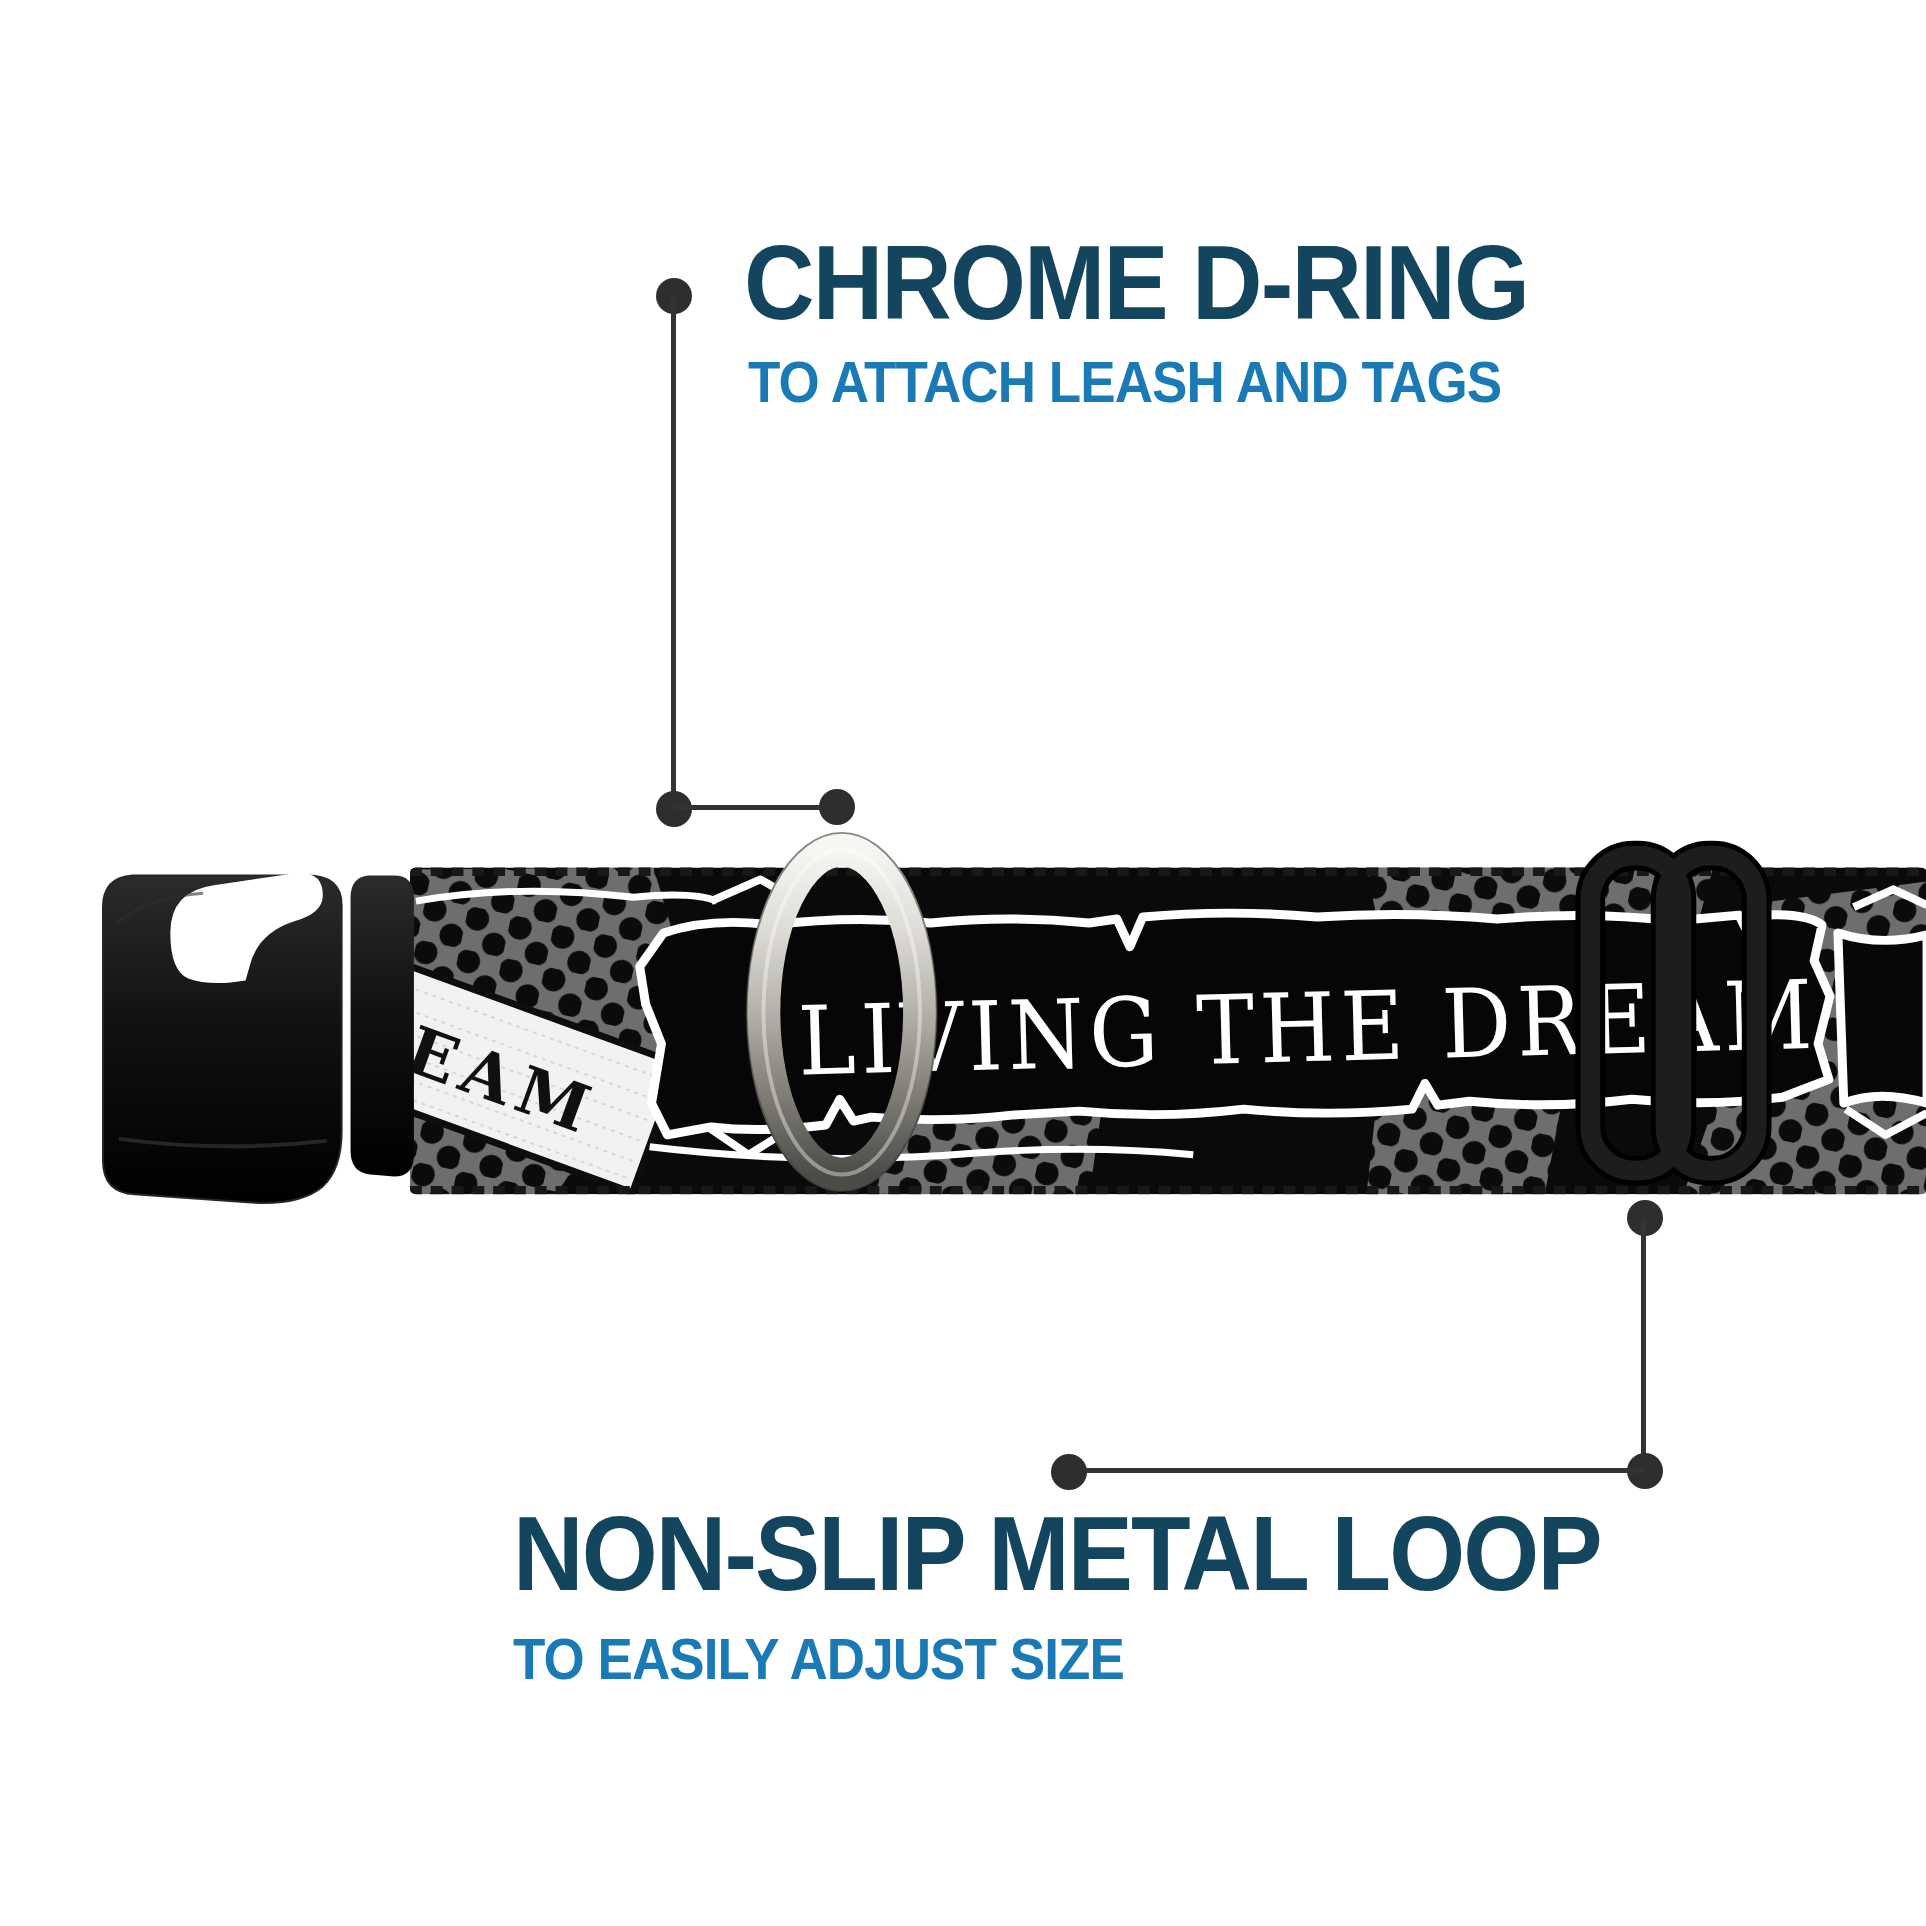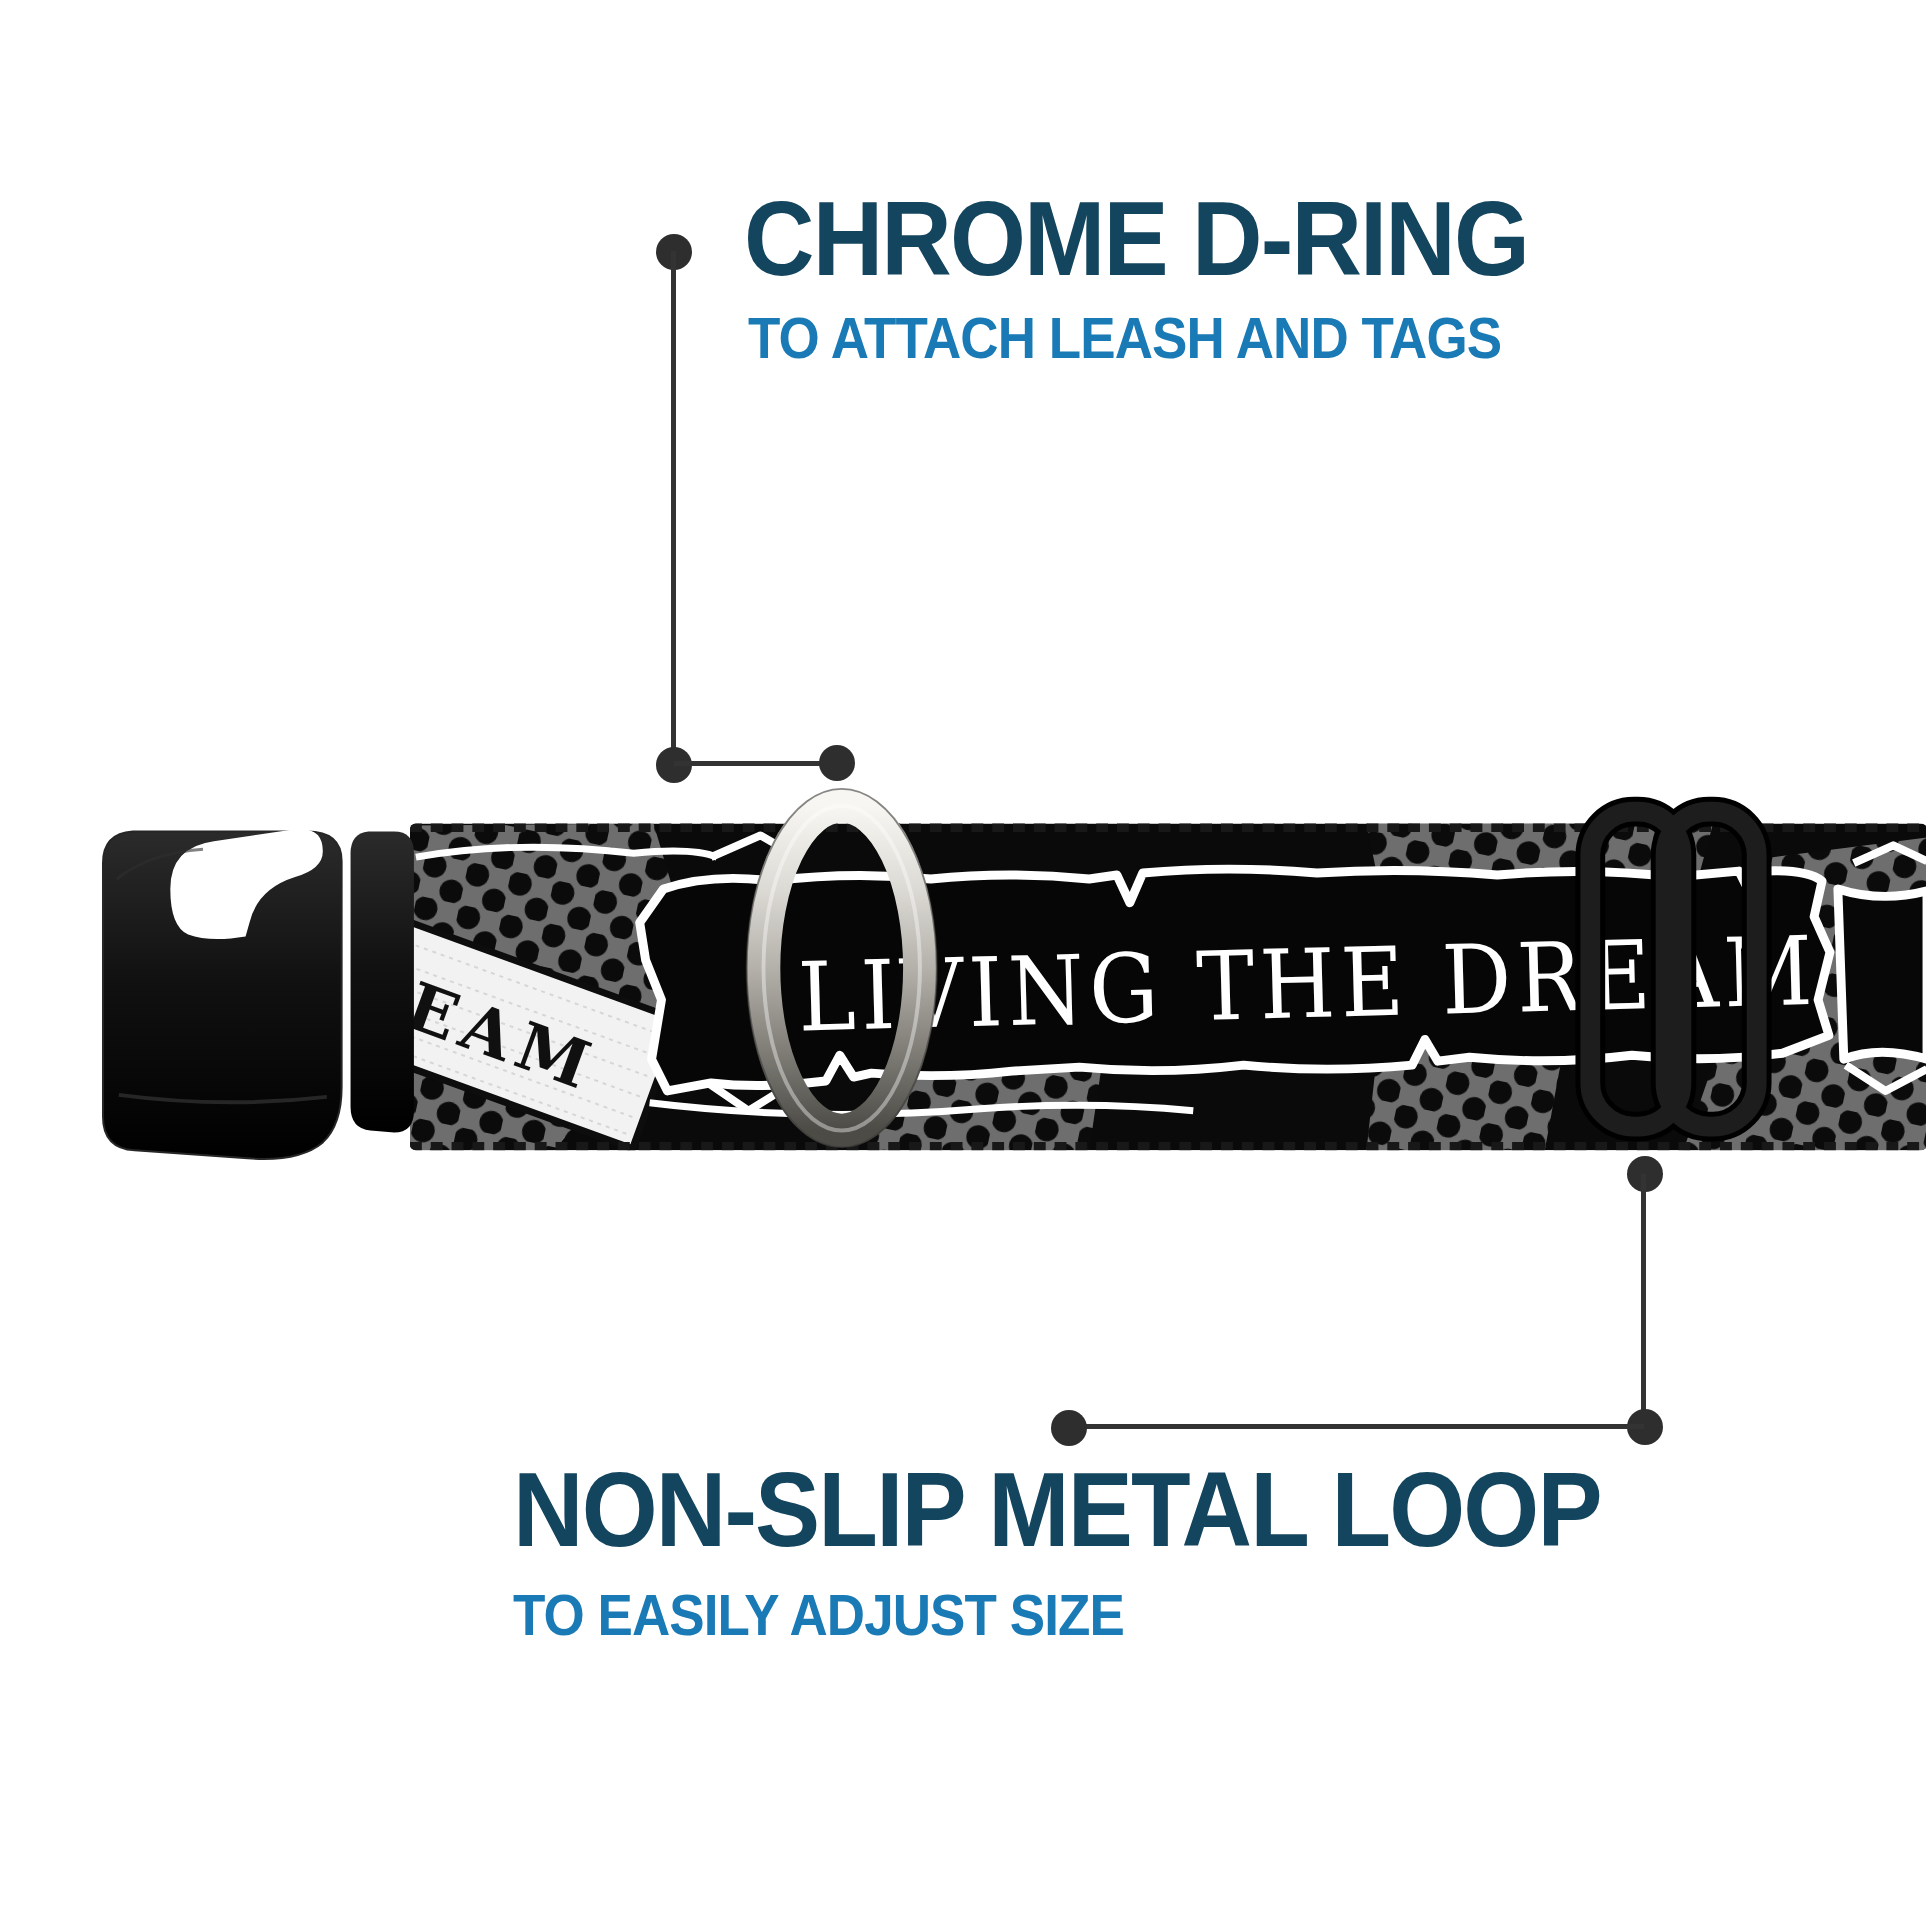--- a/index.html
+++ b/index.html
@@ -3,21 +3,21 @@
 <meta charset="utf-8">
 <style>
   html,body{margin:0;padding:0;}
   body{
     width:1927px;height:1927px;
     background:#ffffff;
     font-family:"Liberation Sans", sans-serif;
     overflow:hidden;
     position:relative;
   }
-  .scene{position:absolute;inset:0;}
+  .scene{position:absolute;inset:0;margin-top:44px;}
   
   .feature-title{
     position:absolute;
     margin:0;
     font-weight:700;
     font-size:105px;
     line-height:1.05;
     letter-spacing:-2px;
     color:var(--c-title,#14455e);
     transform:scaleX(.93);

